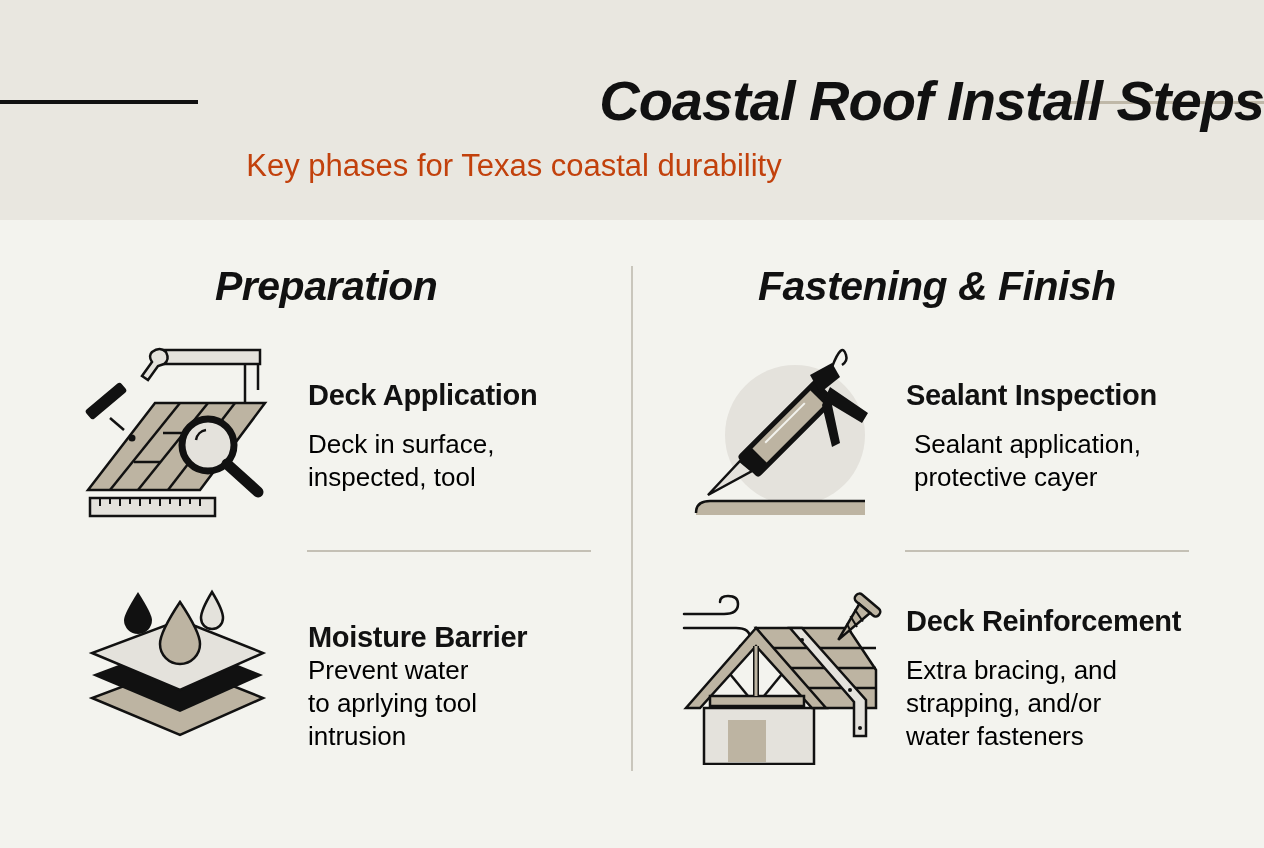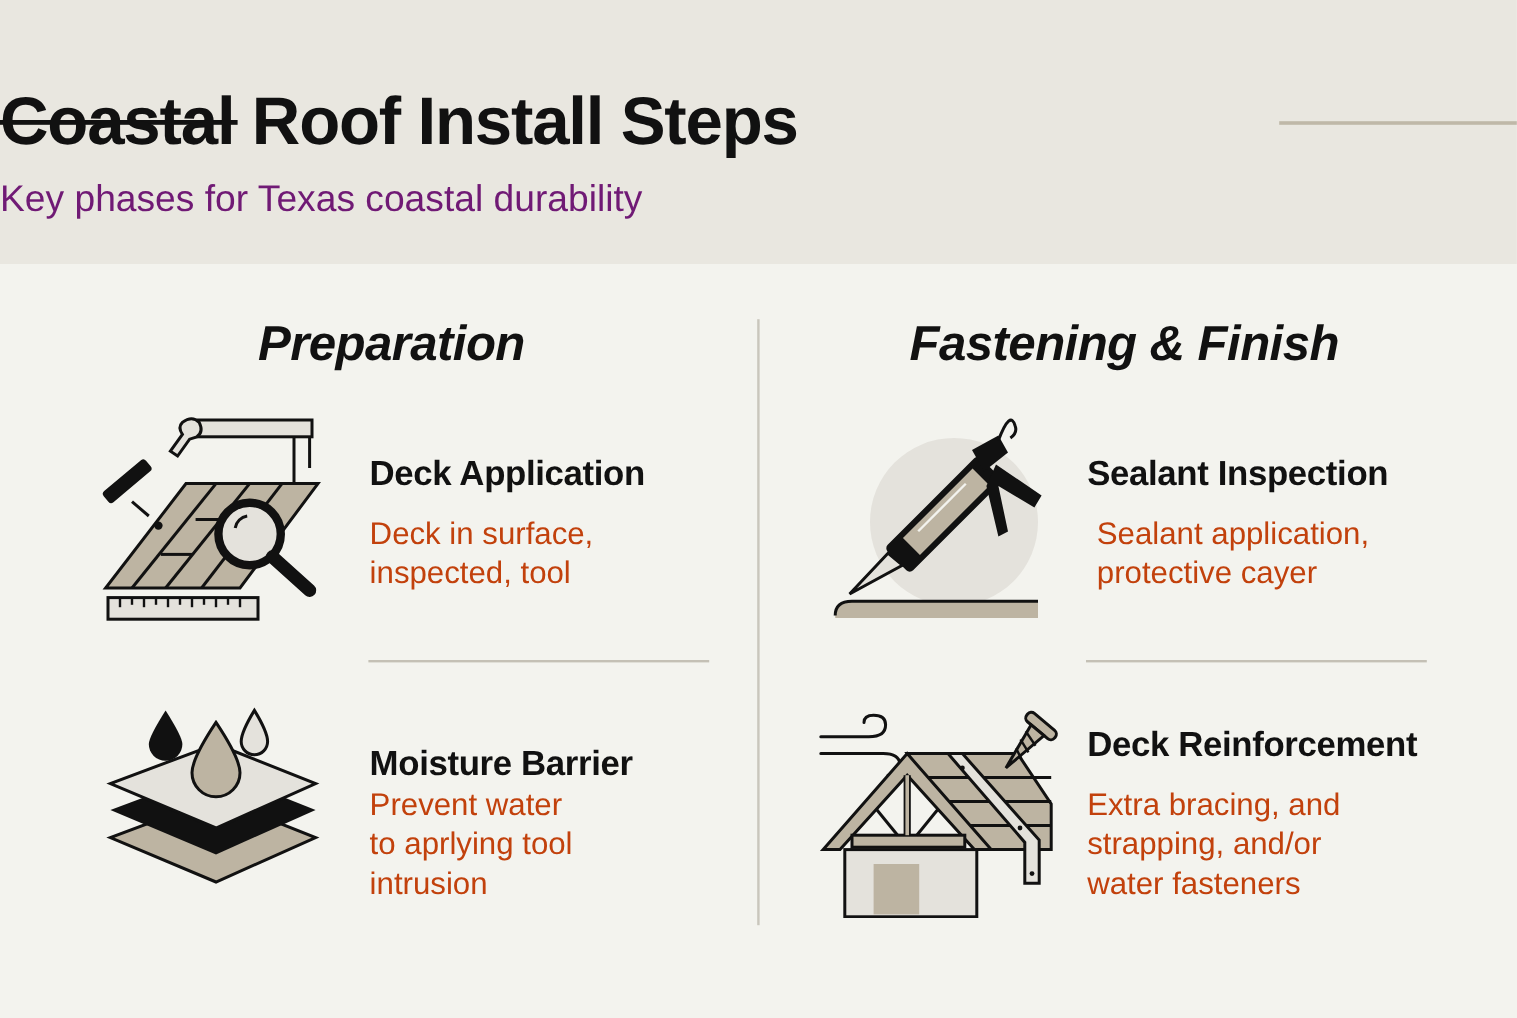--- a/index.html
+++ b/index.html
@@ -14,45 +14,45 @@
     position:absolute; left:0; top:0; width:1264px; height:220px;
     background:#e9e7e0;
   }
   .header-line-left {
     position:absolute; left:0; top:100px; width:198px; height:4px; background:#111;
   }
   .header-line-right {
     position:absolute; left:1066px; top:101px; width:198px; height:3px; background:#bfb8a8;
   }
   .title {
-    position:absolute; left:0; width:1264px; top:66px; text-align:left;
-    font-size:56px; font-weight:bold; letter-spacing:-1px; line-height:70px;
+    position:absolute; left:0; width:1264px; top:66px; text-align:right;
+    font-size:56px; font-weight:bold; letter-spacing:-1px; line-height:70px;font-style:italic;
   }
   .subtitle {
-    position:absolute; left:0; width:1028px; top:146px; 
-    font-size:31px; line-height:40px; color:#701a75;
+    position:absolute; left:0; width:1028px; top:146px; text-align:center;
+    font-size:31px; line-height:40px; color:#c2410c;
   }
   .col-title {
     position:absolute; top:262px; font-size:41px; font-weight:bold; line-height:48px; letter-spacing:-0.5px;font-style:italic;
   }
   .col-title.left { left:215px; }
   .col-title.right { left:758px; }
   .vdivider {
     position:absolute; left:631px; top:266px; width:2px; height:505px; background:#c9c6bc;
   }
   .hdivider {
     position:absolute; top:550px; height:2px; background:#c4c0b5;
   }
   .hdivider.left { left:307px; width:284px; }
   .hdivider.right { left:905px; width:284px; }
   .item-title {
     position:absolute; font-size:29px; font-weight:bold; line-height:34px; letter-spacing:-0.3px;
   }
   .item-desc {
-    position:absolute; font-size:26px; line-height:33px; color:#c2410c; white-space:pre-line;
+    position:absolute; font-size:26px; line-height:33px; color:#000000; white-space:pre-line;
   }
   .icon { position:absolute; }
 </style>
 </head>
 <body>
 
 <div class="header">
   <div class="header-line-left"></div>
   <div class="header-line-right"></div>
   <div class="title">Coastal Roof Install Steps</div>

